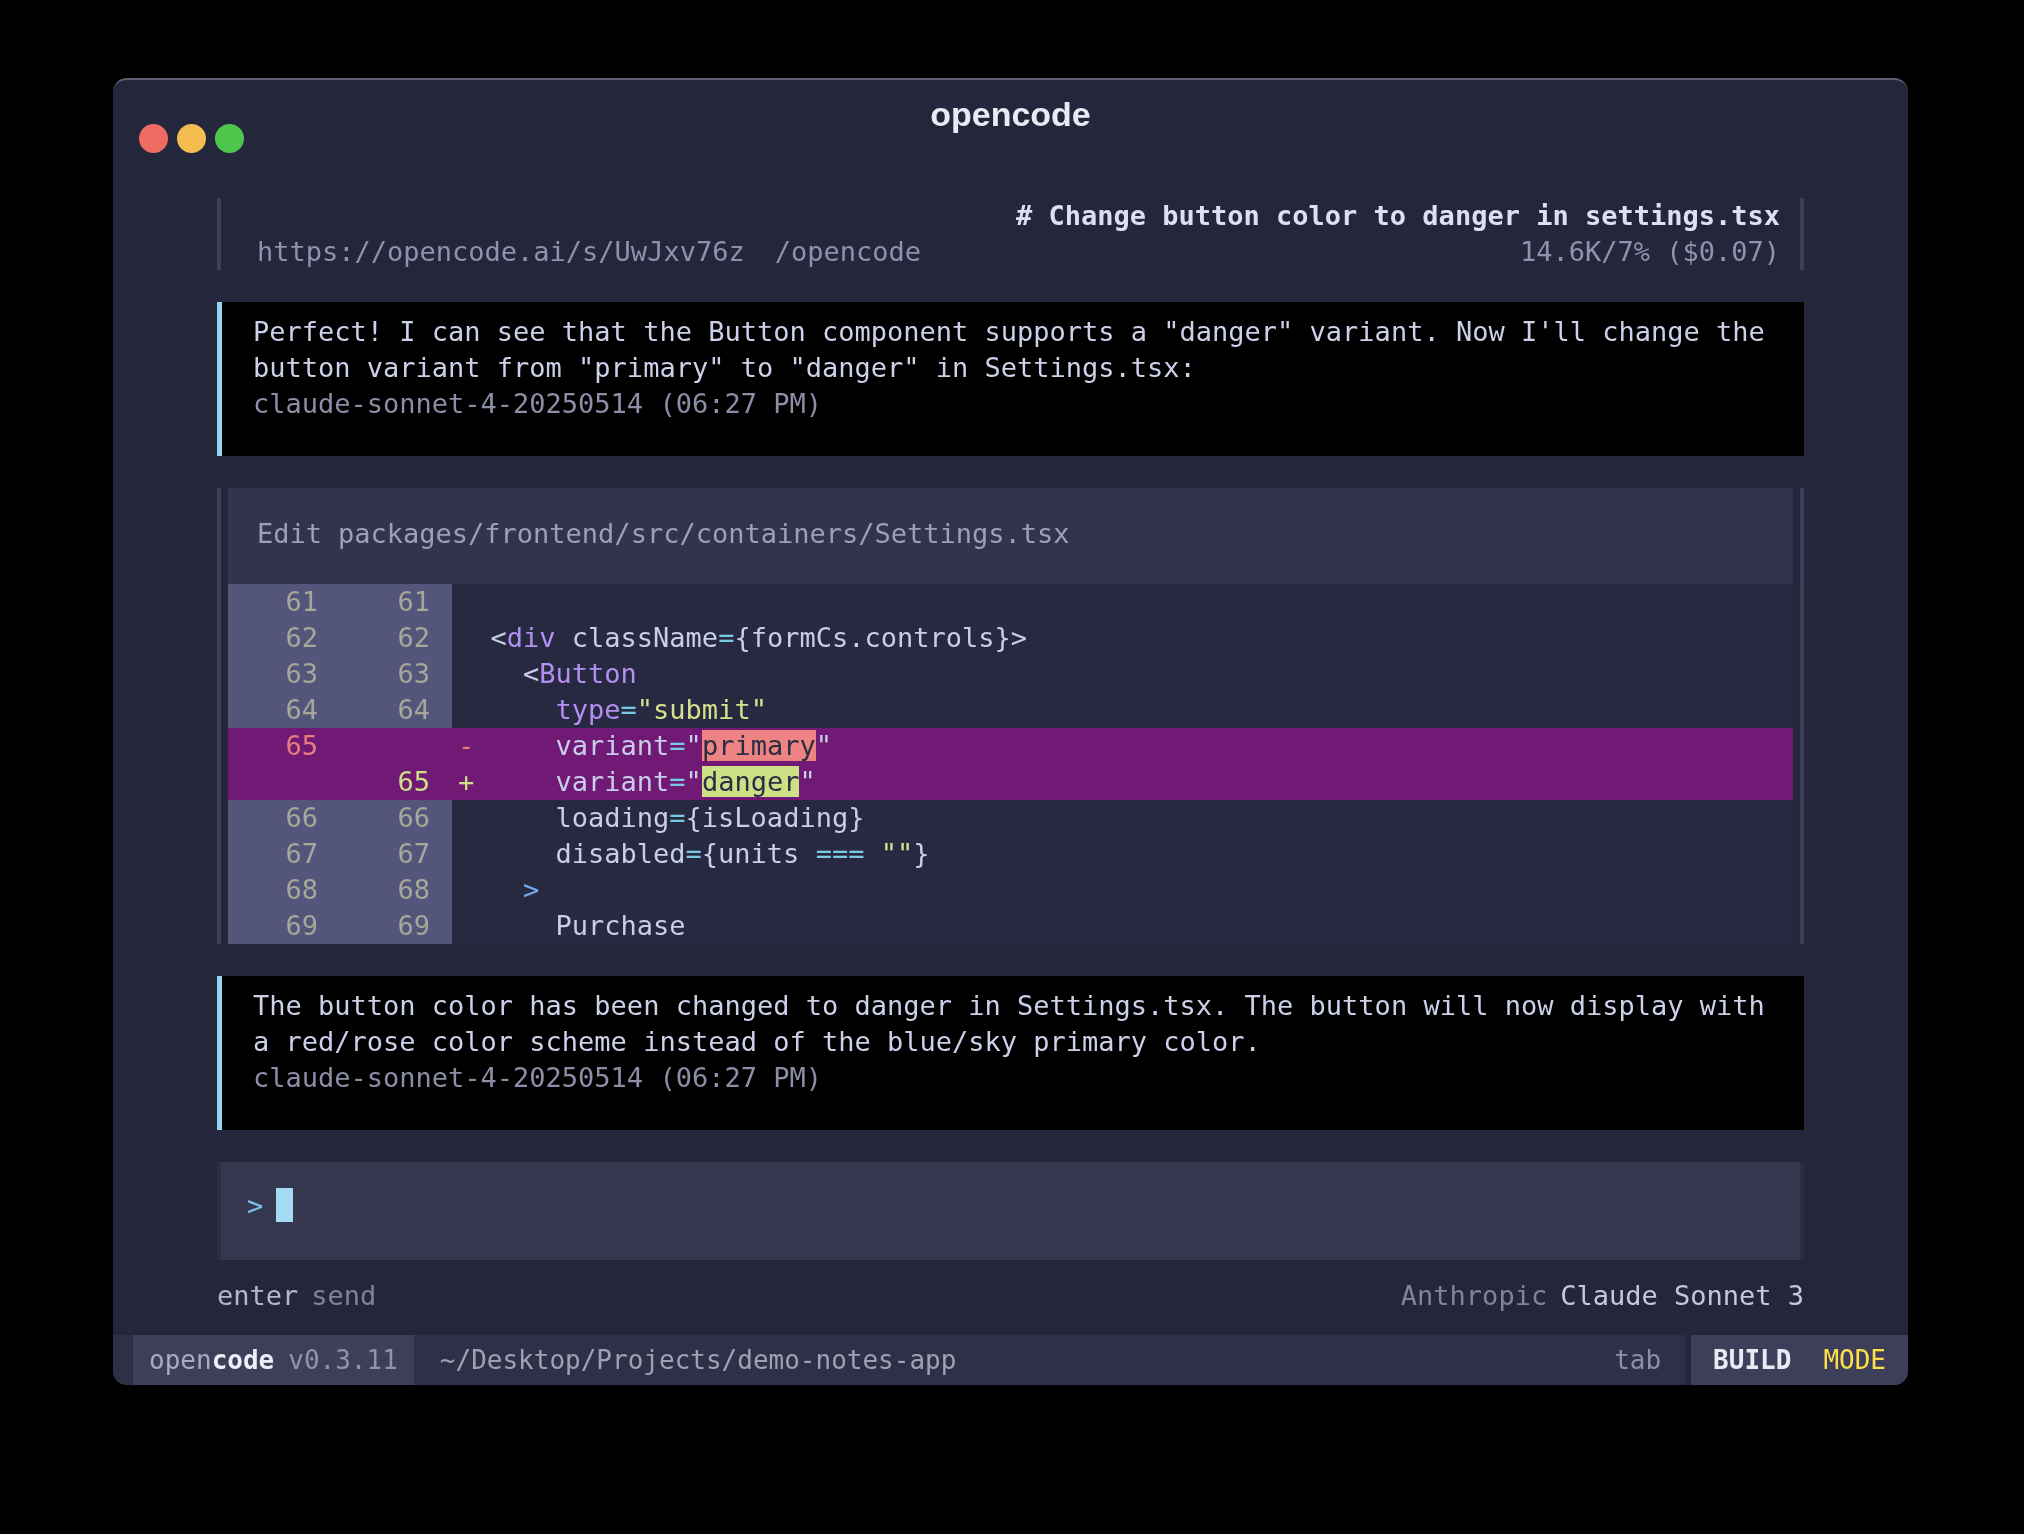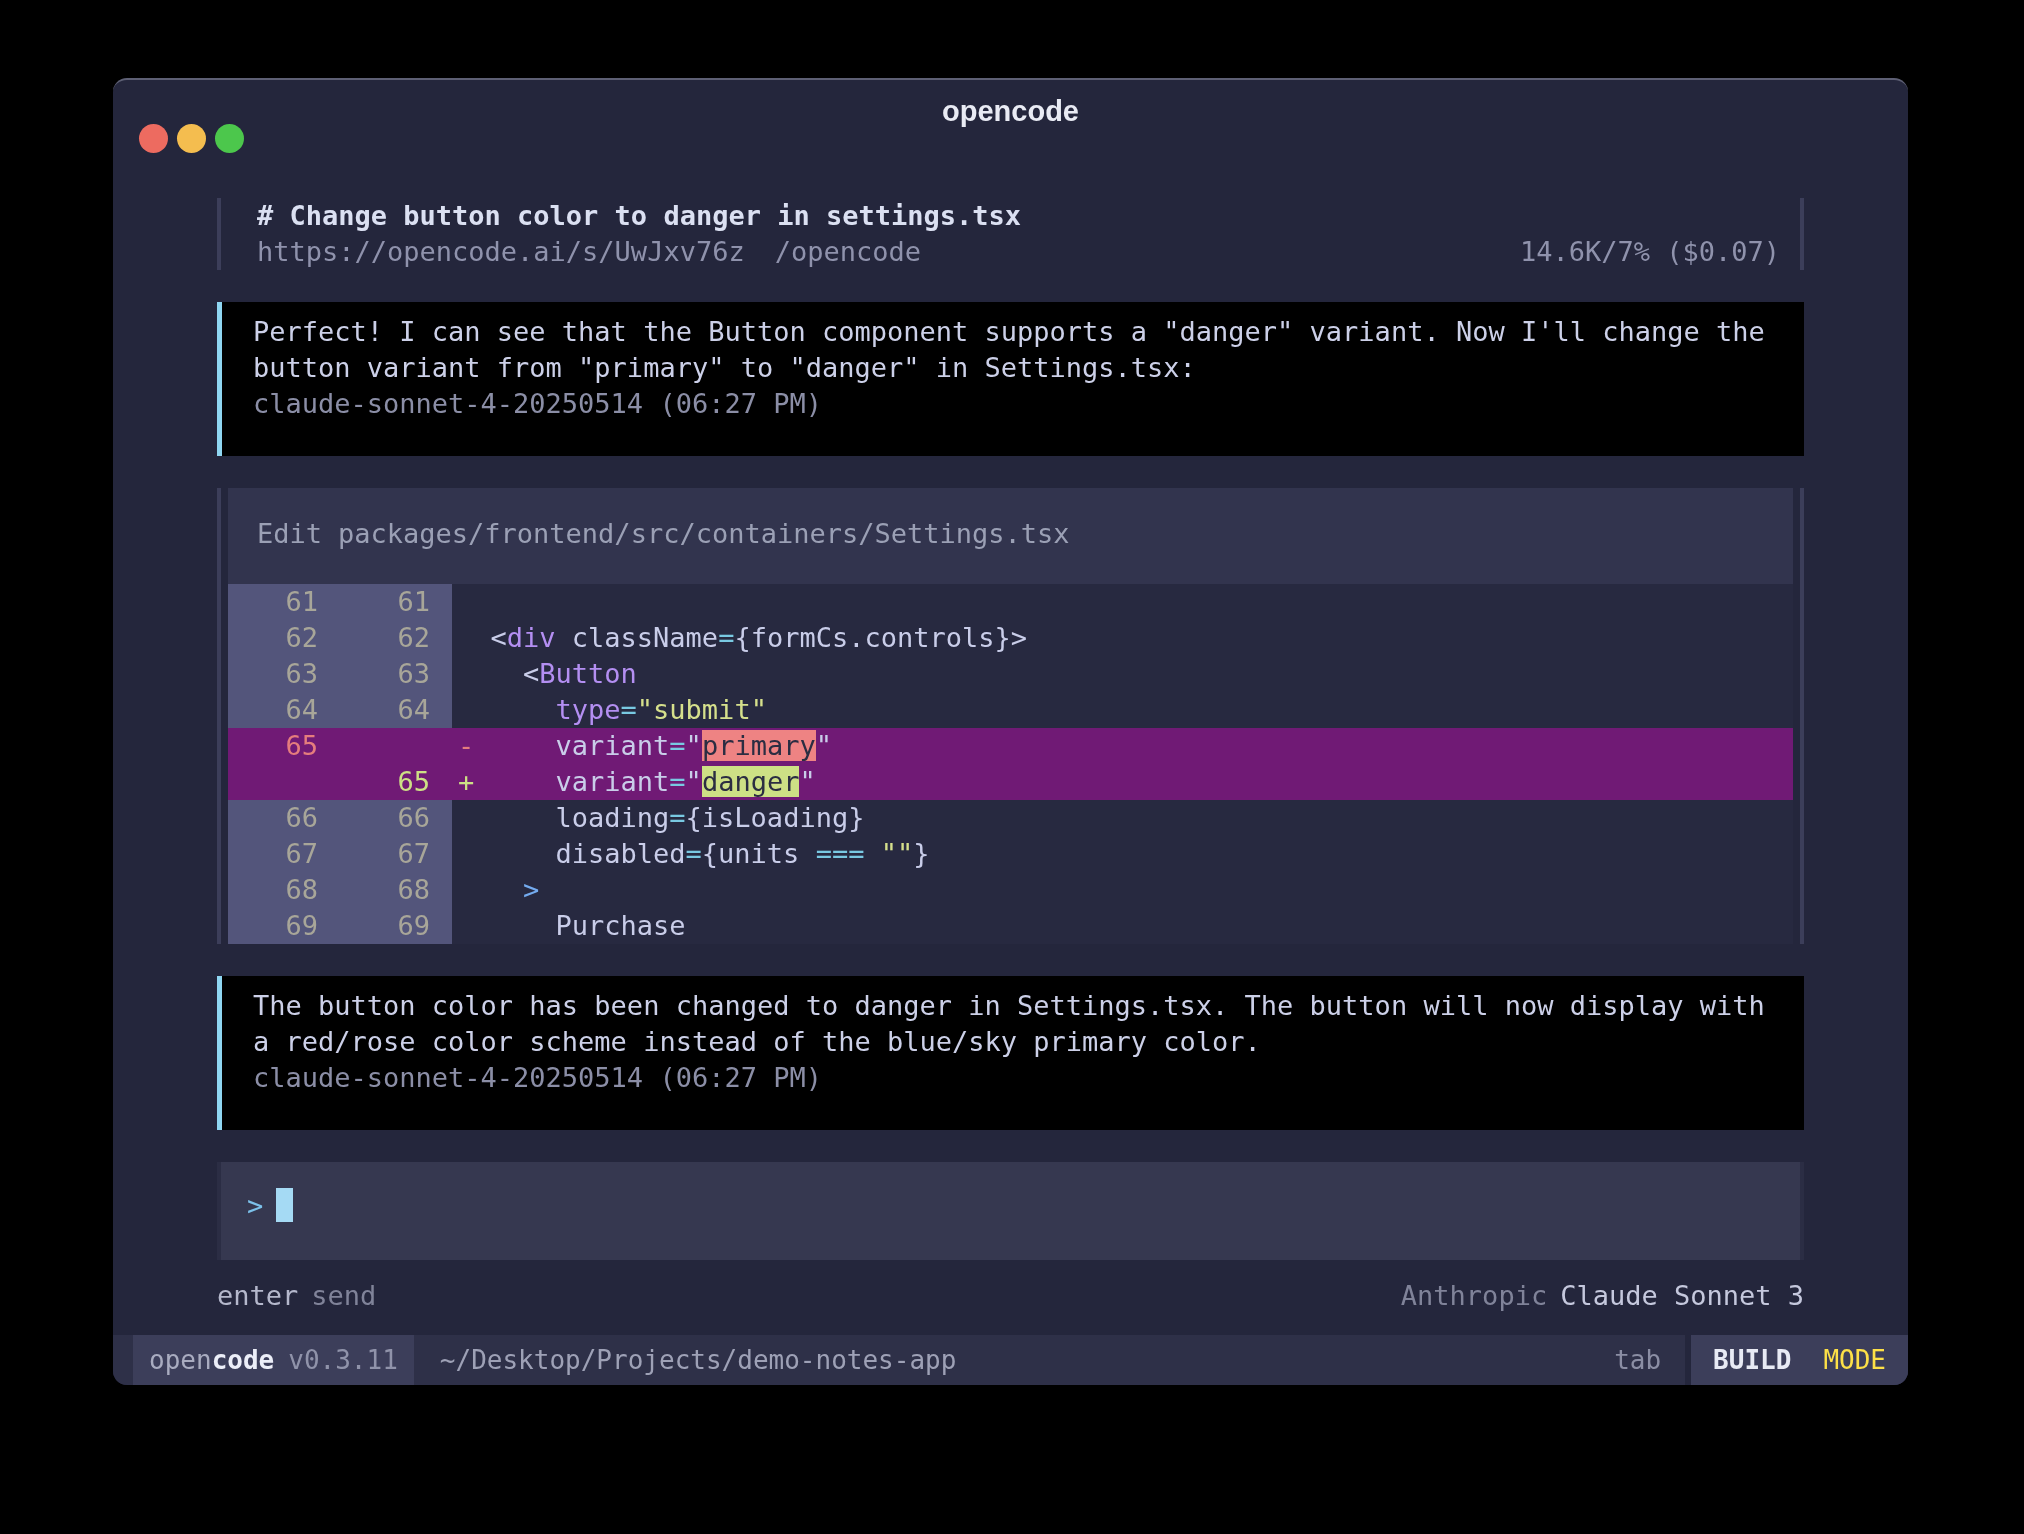--- a/index.html
+++ b/index.html
@@ -11,28 +11,28 @@
             border-top:2px solid #5d5f74; display:flex; flex-direction:column; }
 
   
   .titlebar { position:relative; height:118px; flex:none; }
   .lights { position:absolute; left:26px; top:44px; display:flex; gap:9px; }
   .light { width:29px; height:29px; border-radius:50%; }
   .light.red { background:#ed6b60; }
   .light.yellow { background:#f4bd4f; }
   .light.green { background:#4cc74c; }
   .win-title { text-align:center; margin-top:15px; font-family:"Liberation Sans","DejaVu Sans",sans-serif;
-               font-weight:bold; font-size:29px; color:#e9ebf4; }
+               font-weight:bold; font-size:34px; color:#e9ebf4; }
 
   
   .main { flex:1; padding:0 104px; display:flex; flex-direction:column; overflow:hidden; }
   .vbar { width:4px; flex:none; background:#3c3e5a; }
 
   
-  .hblock { display:flex; }
+  .hblock { display:flex;text-align:right; }
   .hb-content { flex:1; margin:0 20px 0 36px; }
   .hb-title { height:36px; line-height:36px; font-weight:bold; color:#dbe0f2; }
   .hb-row { display:flex; height:36px; line-height:36px; color:#8f92ac; }
   .hb-unshare { margin-left:30px; }
   .hb-spacer { flex:1; }
 
   
   .msg { display:flex; margin-top:32px; }
   .cyanbar { width:5px; flex:none; background:#8fd6f2; }
   .msg-body { flex:1; background:#000000; padding:12px 24px 34px 31px; }

